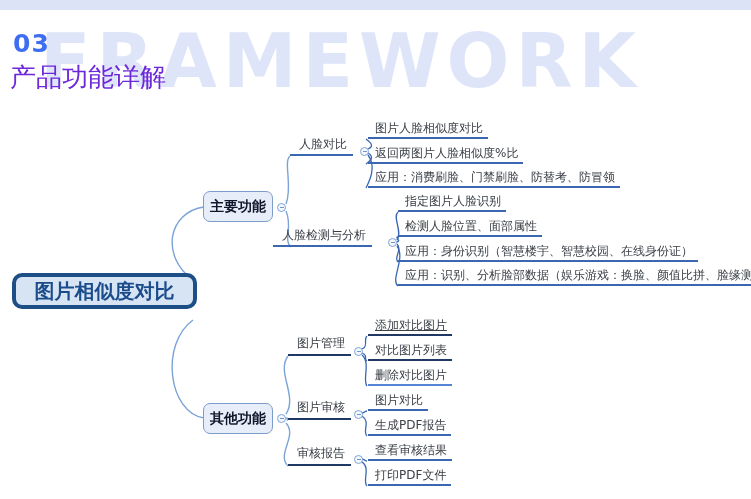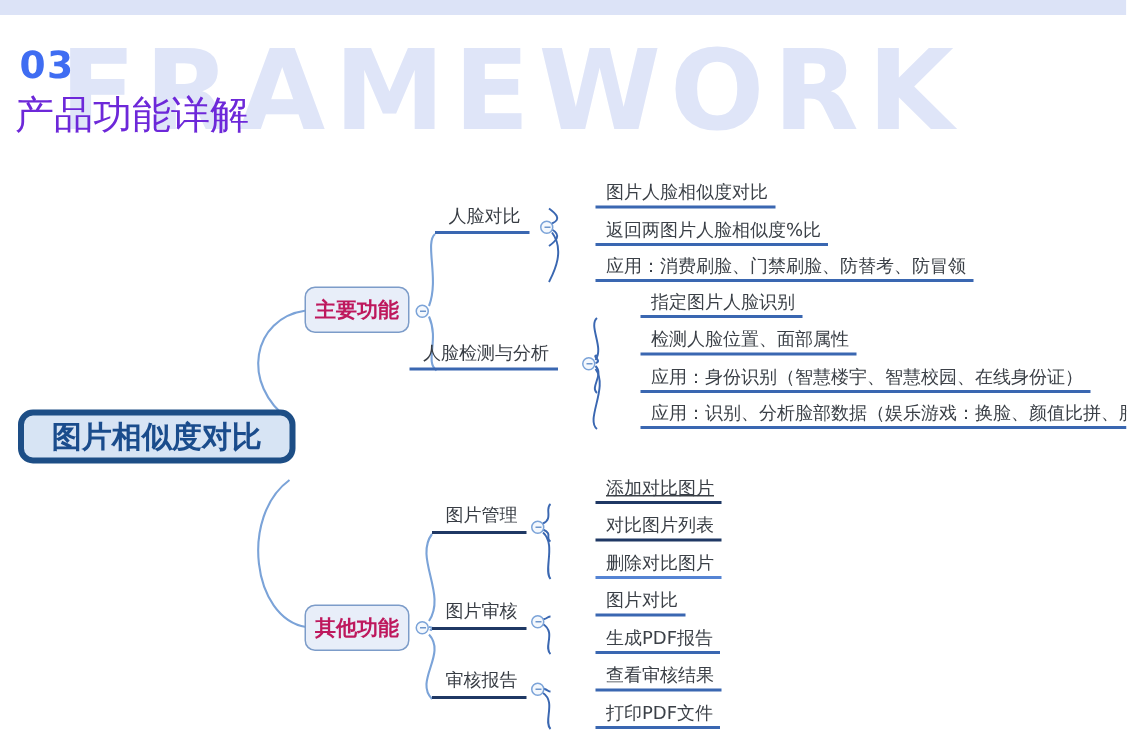--- a/index.html
+++ b/index.html
@@ -11,27 +11,27 @@
              letter-spacing:6px;color:#dfe5f8;white-space:nowrap;user-select:none;}
   .secnum{position:absolute;left:13px;top:30px;font-size:25px;line-height:27px;font-weight:800;
           color:#3f6df2;letter-spacing:1px;}
   .pagetitle{position:absolute;left:10px;top:60px;font-size:26px;line-height:34px;font-weight:400;color:#6d28d9;}
   
   svg.links{position:absolute;left:0;top:0;width:751px;height:499px;pointer-events:none;}
   .rootnode{position:absolute;left:12px;top:273px;width:185px;height:36px;background:#d7e4f4;
             border:4px solid #1d4e86;border-radius:10px;display:flex;align-items:center;justify-content:center;
             font-size:20px;font-weight:700;color:#1a4c8c;box-sizing:border-box;}
   .node{position:absolute;width:70px;height:31px;background:#e8eef9;border:1.5px solid #7c9cc9;border-radius:7px;
-        display:flex;align-items:center;justify-content:center;font-size:14px;font-weight:600;color:#be185d;
+        display:flex;align-items:center;justify-content:center;font-size:14px;font-weight:600;color:#0f172a;
         box-sizing:border-box;text-align:center;}
   .lvl2{position:absolute;font-size:12px;line-height:13px;color:#383d44;padding:0 6px 3px 9px;
         border-bottom:2px solid #3a67b1;white-space:nowrap;}
   .lvl2.navy{border-bottom:2.5px solid #1f3864;font-family:Liberation Mono, monospace;}
   .lvl3{position:absolute;font-size:12px;line-height:12px;color:#3b4047;padding:0 5px 3px 7px;
-        border-bottom:2px solid #3a67b1;white-space:nowrap;margin-left:29px;}
+        border-bottom:2px solid #3a67b1;white-space:nowrap;}
   .lvl3.navy{border-bottom-color:#1f3864;}
   .lvl3.lite{border-bottom-color:#5584d4;}
   .toggle{position:absolute;width:9px;height:9px;border:1px solid #7ba3d8;border-radius:50%;
           background:#f4f8fd;box-sizing:border-box;}
   .toggle::after{content:"";position:absolute;left:1.5px;right:1.5px;top:3px;height:1px;background:#6e96cc;}
 </style>
 </head>
 <body>
 
 <div id="stage">

